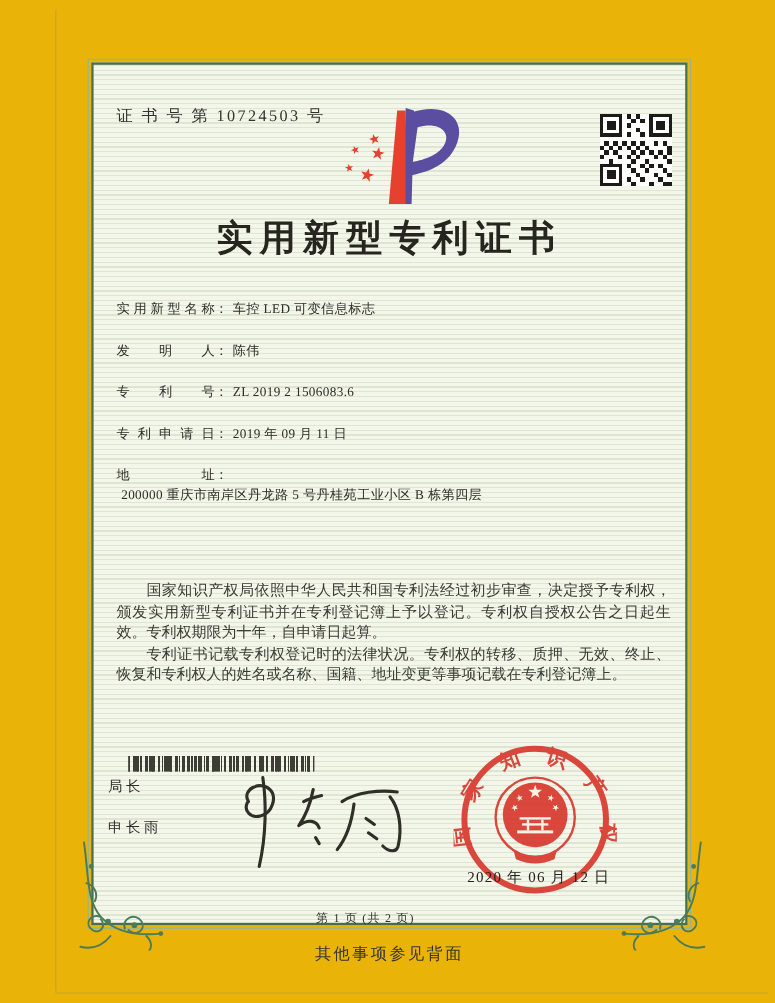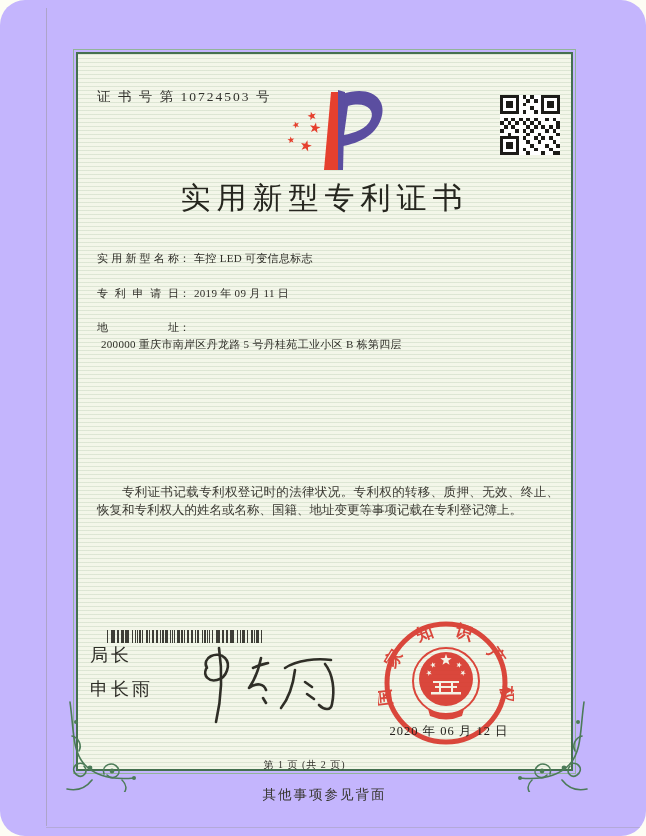--- a/index.html
+++ b/index.html
@@ -2,21 +2,21 @@
 <html><head>
 <meta charset="utf-8">
 <style>
   html,body{margin:0;padding:0;}
   body{
     width:646px;height:836px;
     background:#fdfdf4;
     font-family:"Liberation Serif","DejaVu Serif",serif;
     position:relative;overflow:hidden;
   }
-  .photo{position:absolute;inset:0;background:#c4b5fd;border-radius:25px;}
+  .photo{position:absolute;inset:0;background:#eab308;}
   .sheet-edge{position:absolute;left:46px;top:8px;bottom:10px;width:1px;
     background:rgba(140,140,125,.4);}
   .sheet-edge-bottom{position:absolute;left:46px;right:6px;top:827px;height:1px;
     background:rgba(140,140,125,.28);}
 
   
   .frame{
     position:absolute;left:76px;top:52px;width:497px;height:719px;
     border:2px solid #45704f;
     outline:1px solid #92b49a;outline-offset:2px;
@@ -28,21 +28,21 @@
   .abs{position:absolute;}
 
   .cert-no{left:19px;top:34px;font-size:13.5px;letter-spacing:2px;color:#33332e;}
 
   .logo{left:204px;top:28px;width:124px;height:100px;}
 
   .qr{left:422px;top:41px;width:60px;height:60px;}
 
   .title{
     left:0;right:0;top:124px;text-align:center;
-    font-size:30px;font-weight:normal;letter-spacing:6px;color:#26261f;
+    font-size:30px;font-weight:bold;letter-spacing:6px;color:#26261f;
   }
 
   .fields{left:19px;top:196px;width:462px;font-size:11px;color:#2e2d27;}
   .frow{margin-bottom:17.5px;line-height:17px;white-space:nowrap;}
   .frow.addr{margin-bottom:-1px;white-space:normal;}
   .flabel{display:inline-block;width:82px;text-align:justify;text-align-last:justify;
     vertical-align:top;}
   .fcolon{display:inline-block;vertical-align:top;}
   .fvalue{display:inline-block;margin-left:4px;vertical-align:top;letter-spacing:.3px;}
   .fvalue.wrap{width:368px;white-space:normal;line-height:17px;}
@@ -53,21 +53,21 @@
   .paras p{margin:0;text-indent:2em;}
 
   .barcode{
     left:29px;top:576px;width:155px;height:13px;opacity:.88;
     background:
       repeating-linear-gradient(90deg,#26251f 0 1.5px,transparent 1.5px 5px),
       repeating-linear-gradient(90deg,#26251f 0 1px,transparent 1px 3.5px),
       repeating-linear-gradient(90deg,transparent 0 6px,#26251f 6px 8.5px,transparent 8.5px 13px);
   }
 
-  .signer{left:12px;top:592px;font-size:18px;color:#2e2d27;letter-spacing:3px;}
+  .signer{left:12px;top:592px;font-size:12px;color:#2e2d27;letter-spacing:3px;}
   .signer div{line-height:18px;}
   .signer .name{margin-top:16px;}
 
   .autograph{left:99px;top:584px;width:172px;height:92px;}
 
   .seal{left:300px;top:561px;width:136px;height:136px;z-index:5;}
   .seal-date{left:306px;top:669px;width:130px;text-align:center;z-index:6;
     font-size:12.5px;color:#23221d;letter-spacing:1px;}
 
   .pageno{left:0;right:0;top:704px;text-align:center;font-size:10px;color:#33322c;
@@ -130,28 +130,35 @@
         M28,60h4v4h-4z M44,60h4v4h-4z M56,60h4v4h-4z M60,60h4v4h-4z"></path>
     </svg>
 
     <div class="abs title">实用新型专利证书</div>
 
     <div class="abs fields">
       <div class="frow">
         <span class="flabel">实用新型名称</span><span class="fcolon">：</span><span class="fvalue">车控 LED 可变信息标志</span>
       </div>
       <div class="frow">
+        <span class="flabel">发明人</span><span class="fcolon">：</span><span class="fvalue">陈伟</span>
+      </div>
+      <div class="frow">
+        <span class="flabel">专利号</span><span class="fcolon">：</span><span class="fvalue">ZL 2019 2 1506083.6</span>
+      </div>
+      <div class="frow">
         <span class="flabel">专利申请日</span><span class="fcolon">：</span><span class="fvalue">2019 年 09 月 11 日</span>
       </div>
       <div class="frow addr">
         <span class="flabel">地址</span><span class="fcolon">：</span><span class="fvalue wrap">200000 重庆市南岸区丹龙路 5 号丹桂苑工业小区 B 栋第四层</span>
       </div>
     </div>
 
     <div class="abs paras">
+      <p>国家知识产权局依照中华人民共和国专利法经过初步审查，决定授予专利权，颁发实用新型专利证书并在专利登记簿上予以登记。专利权自授权公告之日起生效。专利权期限为十年，自申请日起算。</p>
       <p>专利证书记载专利权登记时的法律状况。专利权的转移、质押、无效、终止、恢复和专利权人的姓名或名称、国籍、地址变更等事项记载在专利登记簿上。</p>
     </div>
 
     <div class="abs barcode"></div>
 
     <div class="abs signer">
       <div>局长</div>
       <div class="name">申长雨</div>
     </div>
 

